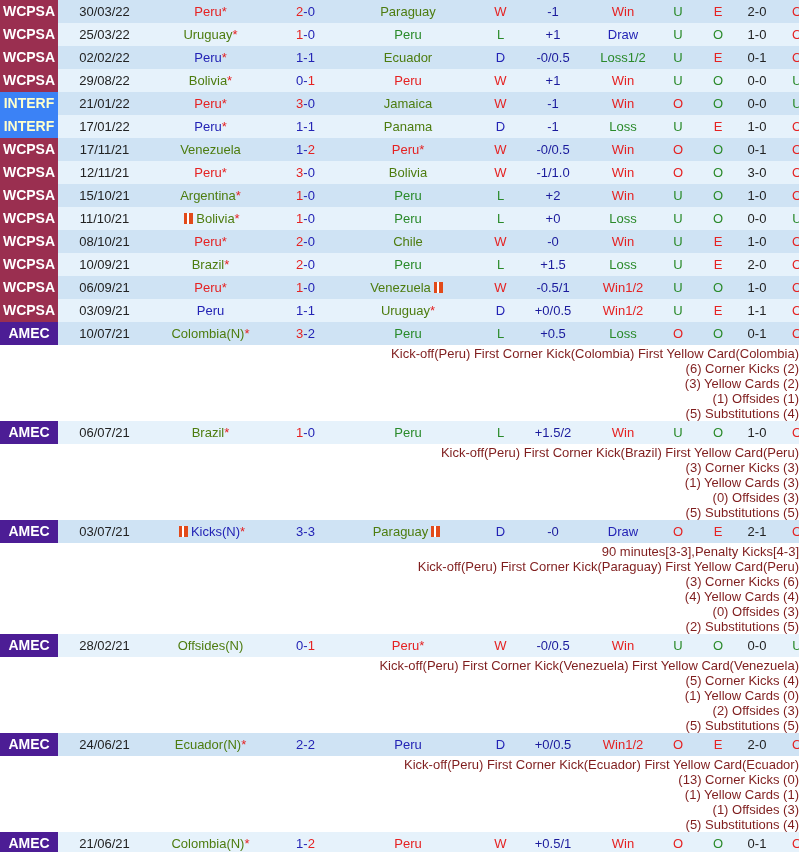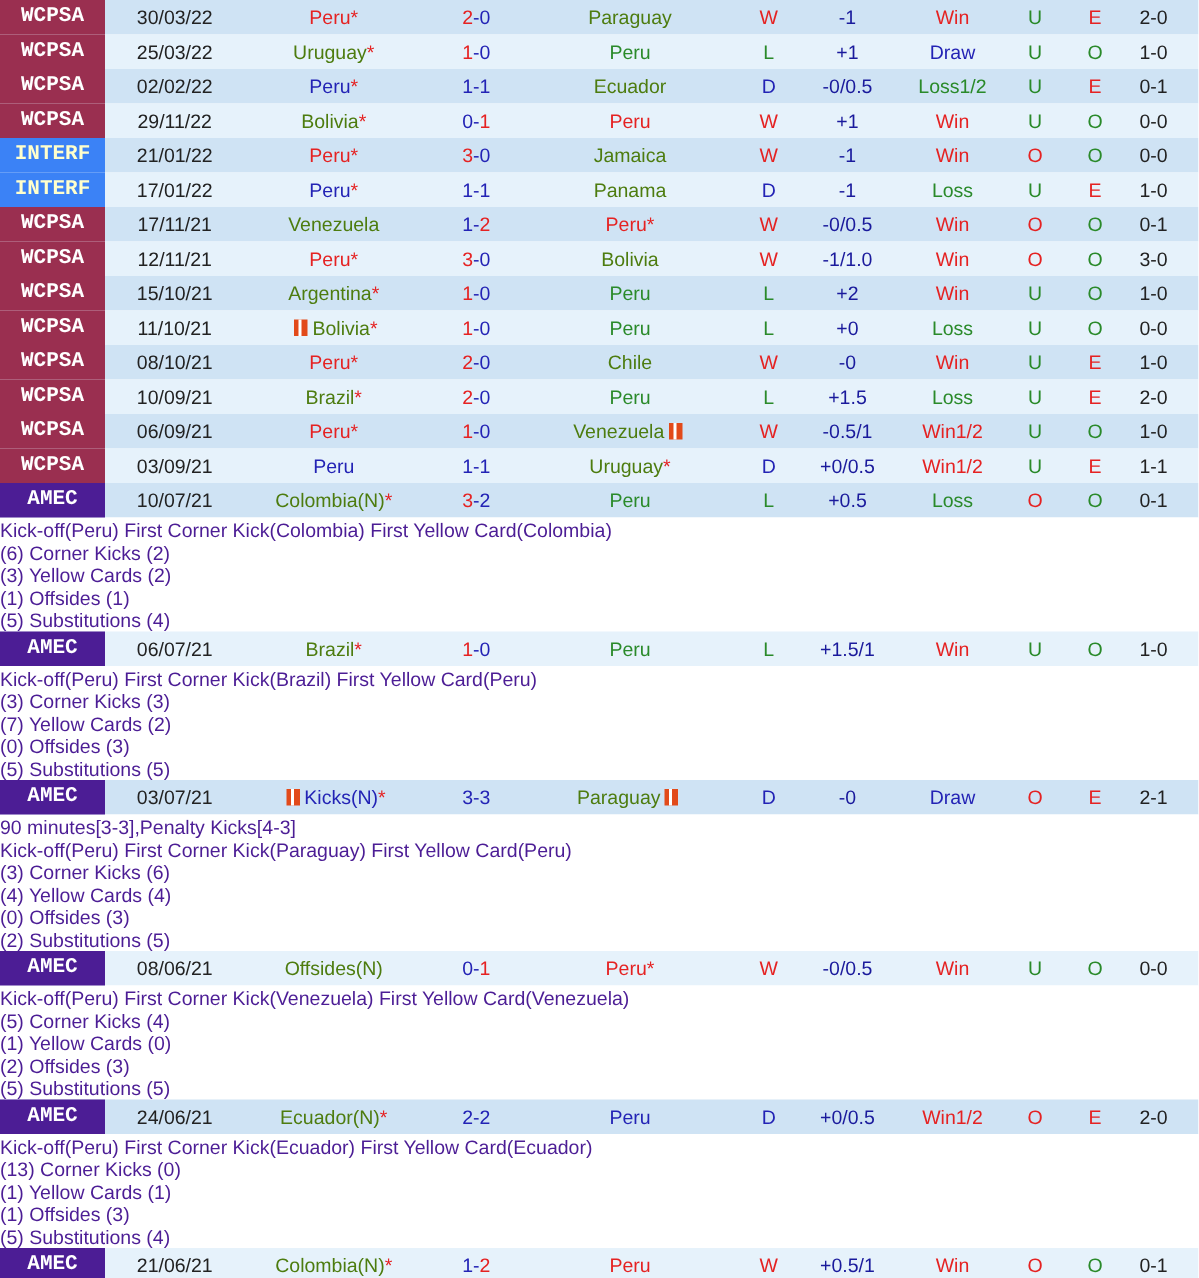--- a/index.html
+++ b/index.html
@@ -1,21 +1,21 @@
 <!DOCTYPE html>
 <html><head>
 <meta charset="utf-8">
 <style>
   html, body { margin: 0; padding: 0; background: #ffffff; }
   body { width: 799px; height: 852px; overflow: hidden; font-family: "Liberation Sans", sans-serif; font-size: 13px; color: #222; }
   .row { display: flex; height: 23px; align-items: center; }
   .row.alt-a { background: #cfe3f4; }
   .row.alt-b { background: #e6f2fb; }
   .cell { text-align: center; white-space: nowrap; }
-  .league { width: 70px; height: 23px; line-height: 23px; color: #fff; font-weight: bold; font-size: 14px; text-align: center; flex: none; font-family: Liberation Mono, monospace; }
+  .league { width: 58px; height: 23px; line-height: 23px; color: #fff; font-weight: bold; font-size: 14px; text-align: center; flex: none; }
   .league.wcpsa { background: #9a2f50; }
   .league.interf { background: #3b82f6; color: #ffffcc; }
   .league.amec { background: #4c1d95; }
   .date { width: 85px; flex: none; text-align: center; padding-left: 8px; box-sizing: border-box; }
   .home { width: 135px; flex: none; }
   .score { width: 55px; flex: none; color: #1a1a9c; }
   .away { width: 150px; flex: none; }
   .res { width: 35px; flex: none; }
   .hcp { width: 70px; flex: none; color: #1a1a9c; }
   .hres { width: 70px; flex: none; }
@@ -23,21 +23,21 @@
   .oe { width: 40px; flex: none; }
   .ht { width: 38px; flex: none; color: #222; }
   .ou2 { width: 42px; flex: none; }
   .red { color: #e52222; }
   .blue { color: #2323b5; }
   .green { color: #2a8a2a; }
   .dark { color: #4d7c0f; }
   .star { color: #e52222; }
   .flag { display: inline-block; width: 9px; height: 11px; background: #e24a1a; vertical-align: -1px; position: relative; margin: 0 3px; }
   .flag::after { content: ""; position: absolute; left: 3px; top: 0; width: 2px; height: 11px; background: #fff; }
-  .detail { background: #fff; text-align: left; font-size: 13px; line-height: 15px; padding: 1px 0 0; color: #4c1d95; }
+  .detail { background: #fff; text-align: right; font-size: 13px; line-height: 15px; padding: 1px 0 0; color: #7f1d1d; }
   .detail div { height: 15px; }
 </style>
 </head>
 <body>
 
 <div id="table">
     <div class="row alt-a">
       <div class="league wcpsa">WCPSA</div>
       <div class="cell date">30/03/22</div>
       <div class="cell home"><span class="red">Peru</span><span class="star">*</span></div>
@@ -74,21 +74,21 @@
       <div class="cell res blue">D</div>
       <div class="cell hcp">-0/0.5</div>
       <div class="cell hres green">Loss1/2</div>
       <div class="cell ou green">U</div>
       <div class="cell oe red">E</div>
       <div class="cell ht">0-1</div>
       <div class="cell ou2 red">O</div>
     </div>
     <div class="row alt-b">
       <div class="league wcpsa">WCPSA</div>
-      <div class="cell date">29/11/22</div>
+      <div class="cell date">29/08/22</div>
       <div class="cell home"><span class="dark">Bolivia</span><span class="star">*</span></div>
       <div class="cell score"><span class="blue">0</span><span class="blue">-</span><span class="red">1</span></div>
       <div class="cell away"><span class="red">Peru</span></div>
       <div class="cell res red">W</div>
       <div class="cell hcp">+1</div>
       <div class="cell hres red">Win</div>
       <div class="cell ou green">U</div>
       <div class="cell oe green">O</div>
       <div class="cell ht">0-0</div>
       <div class="cell ou2 green">U</div>
@@ -254,31 +254,31 @@
       <div>(1) Offsides (1)</div>
       <div>(5) Substitutions (4)</div>
     </div>
     <div class="row alt-b">
       <div class="league amec">AMEC</div>
       <div class="cell date">06/07/21</div>
       <div class="cell home"><span class="dark">Brazil</span><span class="star">*</span></div>
       <div class="cell score"><span class="red">1</span><span class="blue">-</span><span class="blue">0</span></div>
       <div class="cell away"><span class="green">Peru</span></div>
       <div class="cell res green">L</div>
-      <div class="cell hcp">+1.5/1</div>
+      <div class="cell hcp">+1.5/2</div>
       <div class="cell hres red">Win</div>
       <div class="cell ou green">U</div>
       <div class="cell oe green">O</div>
       <div class="cell ht">1-0</div>
       <div class="cell ou2 red">O</div>
     </div>
     <div class="detail">
       <div>Kick-off(Peru)  First Corner Kick(Brazil)  First Yellow Card(Peru)</div>
       <div>(3) Corner Kicks (3)</div>
-      <div>(7) Yellow Cards (2)</div>
+      <div>(1) Yellow Cards (3)</div>
       <div>(0) Offsides (3)</div>
       <div>(5) Substitutions (5)</div>
     </div>
     <div class="row alt-a">
       <div class="league amec">AMEC</div>
       <div class="cell date">03/07/21</div>
       <div class="cell home"><span class="flag"></span><span class="blue">Kicks(N)</span><span class="star">*</span></div>
       <div class="cell score"><span class="blue">3</span><span class="blue">-</span><span class="blue">3</span></div>
       <div class="cell away"><span class="dark">Paraguay</span><span class="flag"></span></div>
       <div class="cell res blue">D</div>
@@ -292,21 +292,21 @@
     <div class="detail">
       <div>90 minutes[3-3],Penalty Kicks[4-3]</div>
       <div>Kick-off(Peru)  First Corner Kick(Paraguay)  First Yellow Card(Peru)</div>
       <div>(3) Corner Kicks (6)</div>
       <div>(4) Yellow Cards (4)</div>
       <div>(0) Offsides (3)</div>
       <div>(2) Substitutions (5)</div>
     </div>
     <div class="row alt-b">
       <div class="league amec">AMEC</div>
-      <div class="cell date">08/06/21</div>
+      <div class="cell date">28/02/21</div>
       <div class="cell home"><span class="dark">Offsides(N)</span></div>
       <div class="cell score"><span class="blue">0</span><span class="blue">-</span><span class="red">1</span></div>
       <div class="cell away"><span class="red">Peru</span><span class="star">*</span></div>
       <div class="cell res red">W</div>
       <div class="cell hcp">-0/0.5</div>
       <div class="cell hres red">Win</div>
       <div class="cell ou green">U</div>
       <div class="cell oe green">O</div>
       <div class="cell ht">0-0</div>
       <div class="cell ou2 green">U</div>

